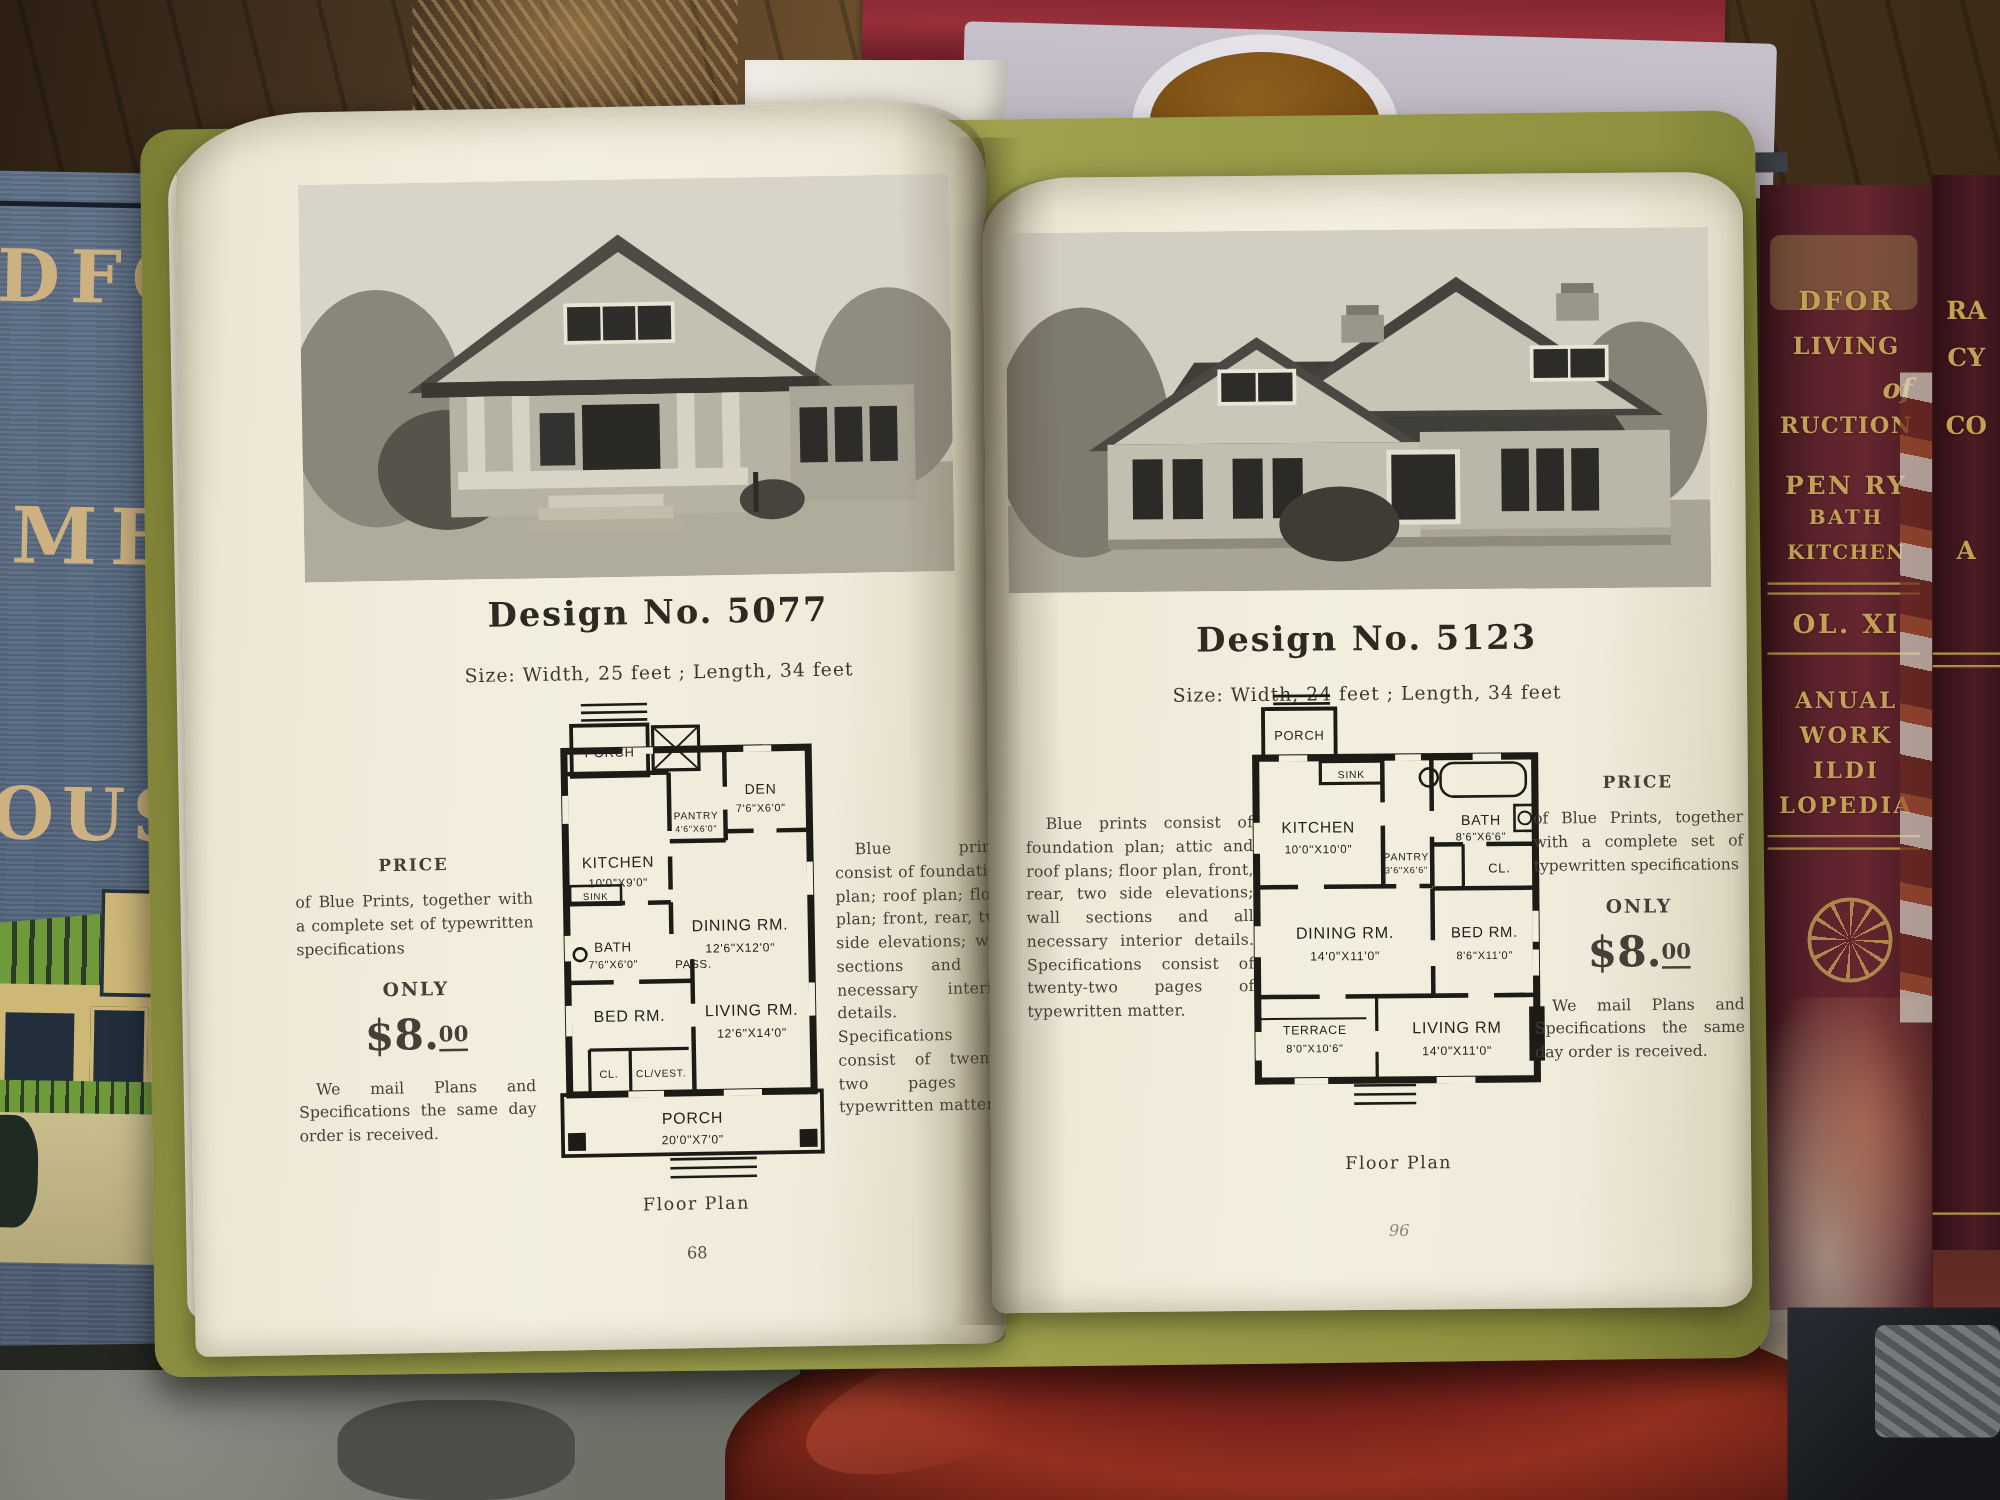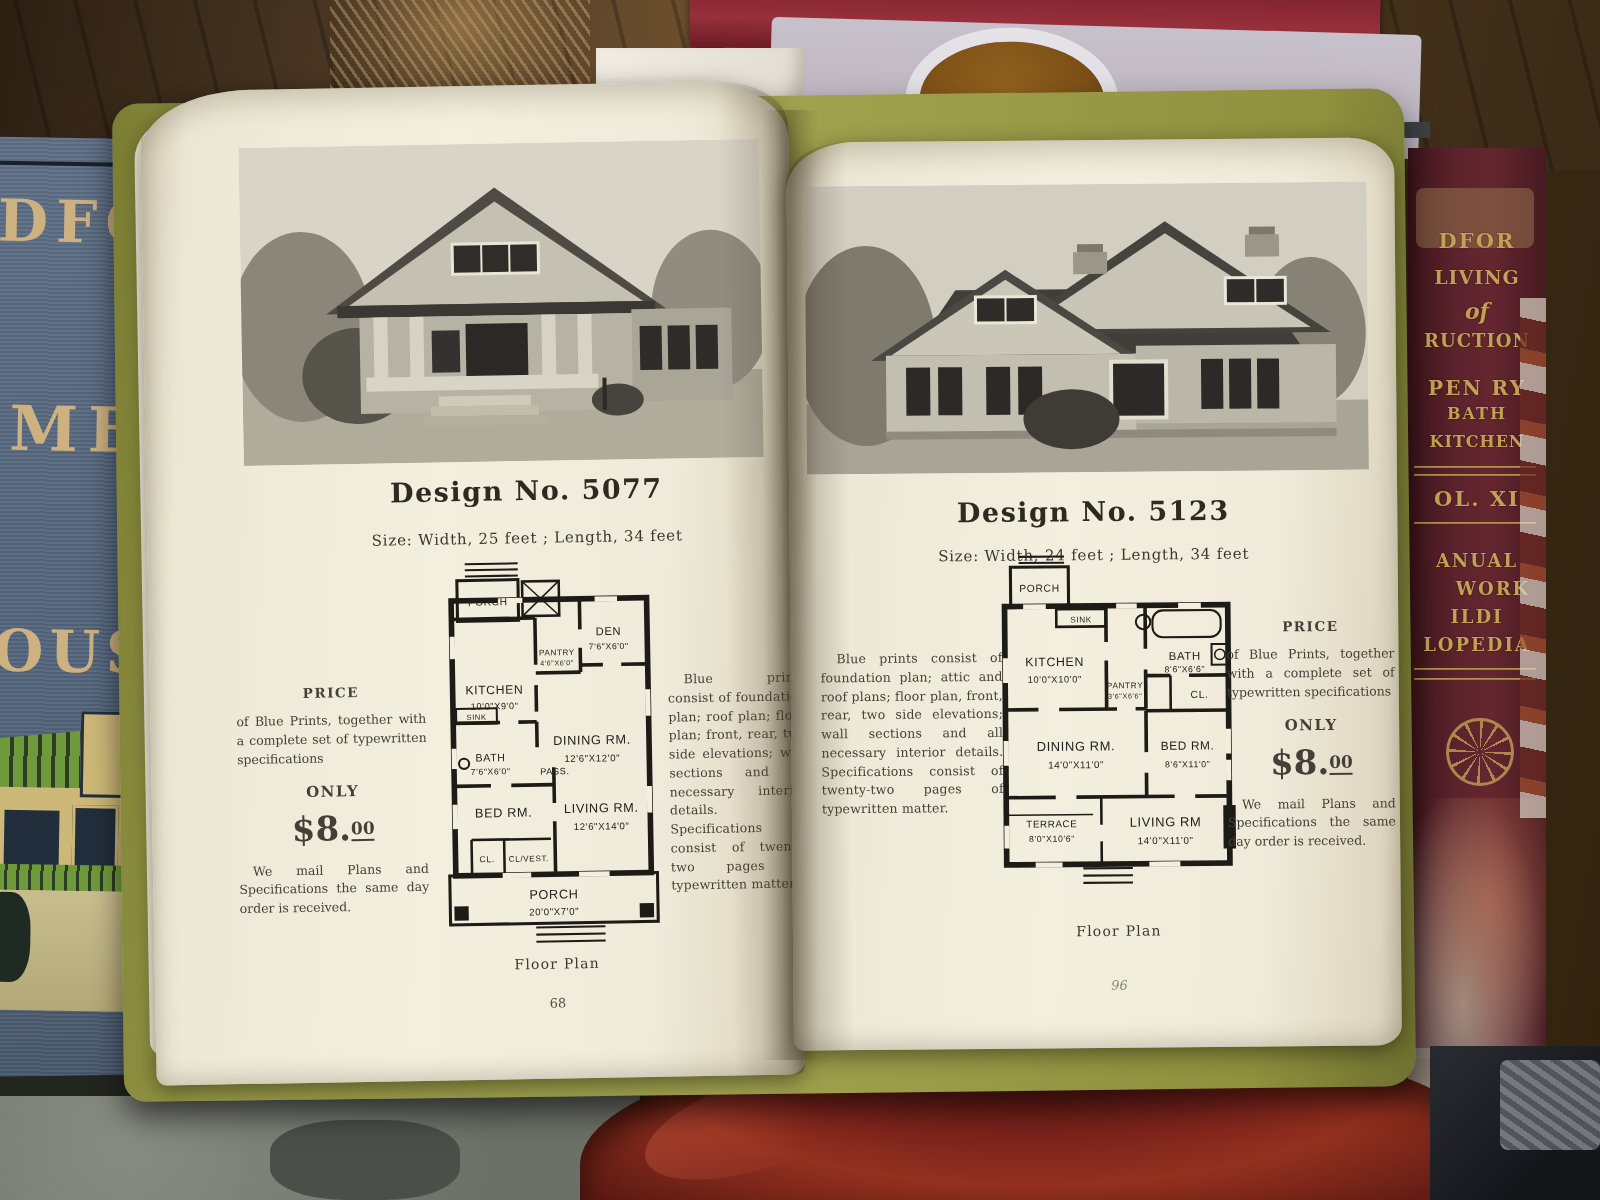--- a/index.html
+++ b/index.html
@@ -62,39 +62,49 @@
       <div class="abs" style="left:0;top:172px;width:150px;height:26px;background:repeating-linear-gradient(90deg,#6f9a3a 0 9px,#2c3c26 9px 12px);"></div>
       <div class="abs" style="left:0;top:198px;width:150px;height:120px;background:linear-gradient(#c9bd8e,#b3a877);"></div>
       <div class="abs" style="left:0;top:200px;width:48px;height:90px;background:#1f2b22;border-radius:40%;"></div>
     </div>
   </div>
 
   <div class="abs" style="left:1408px;top:148px;width:138px;height:993px;background:linear-gradient(90deg,#3d151b,#5c232c 35%,#65262f 60%,#471a21);overflow:hidden;">
     <div class="abs" style="left:8px;top:40px;width:118px;height:60px;background:#9a7a4e;opacity:.5;border-radius:8px;"></div>
     <div class="abs sgold" style="left:0;top:80px;width:100%;font-size:21px;letter-spacing:2px;">DFOR</div>
     <div class="abs sgold" style="left:0;top:118px;width:100%;font-size:19px;letter-spacing:1px;">LIVING</div>
-    <div class="abs sgold" style="left:0;top:150px;width:100%;font-size:22px;font-style:italic;">of</div>
+    <div class="abs sgold" style="left:0;top:150px;width:100%;font-size:22px;font-style:italic;padding-left:41px;">of</div>
     <div class="abs sgold" style="left:0;top:182px;width:100%;font-size:18px;letter-spacing:1px;">RUCTION</div>
     <div class="abs sgold" style="left:0;top:228px;width:100%;font-size:20px;letter-spacing:2px;">PEN RY</div>
     <div class="abs sgold" style="left:0;top:256px;width:100%;font-size:16px;letter-spacing:2px;">BATH</div>
     <div class="abs sgold" style="left:0;top:284px;width:100%;font-size:16px;letter-spacing:1px;">KITCHEN</div>
     <div class="abs grule" style="left:6px;top:318px;width:122px;"></div>
     <div class="abs grule" style="left:6px;top:326px;width:122px;"></div>
     <div class="abs sgold" style="left:0;top:338px;width:100%;font-size:21px;letter-spacing:2px;">OL. XI</div>
     <div class="abs grule" style="left:6px;top:374px;width:122px;"></div>
     <div class="abs sgold" style="left:0;top:402px;width:100%;font-size:18px;letter-spacing:2px;">ANUAL</div>
-    <div class="abs sgold" style="left:16px;top:430px;width:100%;font-size:18px;letter-spacing:2px;">WORK</div>
+    <div class="abs sgold" style="left:0;top:430px;width:100%;font-size:18px;letter-spacing:2px;">WORK</div>
     <div class="abs sgold" style="left:0;top:458px;width:100%;font-size:18px;letter-spacing:2px;">ILDI</div>
     <div class="abs sgold" style="left:0;top:486px;width:100%;font-size:18px;letter-spacing:2px;">LOPEDIA</div>
     <div class="abs grule" style="left:6px;top:520px;width:122px;"></div>
     <div class="abs grule" style="left:6px;top:530px;width:122px;"></div>
     <div class="abs" style="left:38px;top:570px;width:62px;height:62px;border:3px solid #c3a055;border-radius:50%;background:repeating-conic-gradient(#c3a055 0 6deg,rgba(0,0,0,0) 6deg 30deg);opacity:.8;"></div>
     <div class="abs" style="left:0;top:650px;width:138px;height:260px;background:radial-gradient(ellipse at 60% 40%,rgba(196,120,84,.55),rgba(0,0,0,0) 70%),radial-gradient(ellipse at 40% 80%,rgba(170,165,150,.8),rgba(0,0,0,0) 75%);"></div>
     <div class="abs" style="left:0;top:900px;width:138px;height:160px;background:linear-gradient(#8a8478,#b2a489 60%,#8a6c4a);opacity:.85;"></div>
     <div class="abs" style="left:112px;top:150px;width:26px;height:520px;background:repeating-linear-gradient(12deg,#d8d2c4 0 26px,#a2502f 26px 40px,#6b2a22 40px 70px);opacity:.7;"></div>
+  </div>
+  <div class="abs" style="left:1546px;top:140px;width:54px;height:1060px;background:linear-gradient(90deg,#2e0f14,#4c1b23 60%,#3a141b);overflow:hidden;">
+    <div class="abs sgold" style="left:0;top:96px;width:100%;font-size:20px;">RA</div>
+    <div class="abs sgold" style="left:0;top:134px;width:100%;font-size:20px;">CY</div>
+    <div class="abs sgold" style="left:0;top:188px;width:100%;font-size:20px;">CO</div>
+    <div class="abs sgold" style="left:0;top:288px;width:100%;font-size:20px;">A</div>
+    <div class="abs grule" style="left:0;top:382px;width:100%;"></div>
+    <div class="abs grule" style="left:0;top:392px;width:100%;"></div>
+    <div class="abs grule" style="left:0;top:830px;width:100%;"></div>
+    <div class="abs" style="left:0;top:860px;width:54px;height:340px;background:linear-gradient(#5e2a24,#7c3a2a 50%,#402019);"></div>
   </div>
 
   <div class="abs" style="left:0;top:1072px;width:660px;height:36px;background:#23251f;transform:rotate(-.8deg);"></div>
   <div class="abs" style="left:0;top:1096px;width:640px;height:110px;background:radial-gradient(circle at 20% 40%,#878b82,#6c7067 70%);"></div>
   <div class="abs" style="left:270px;top:1120px;width:190px;height:80px;background:#4c4f49;border-radius:40%;"></div>
   <div class="abs" style="left:580px;top:1038px;width:900px;height:170px;background:radial-gradient(ellipse at 50% 10%,#4a1410,#7e241c 40%,#93301f 60%,#5c1a12 95%);border-radius:46% 40% 0 0/75% 60% 0 0;box-shadow:inset 0 18px 30px rgba(0,0,0,.5);"></div>
   <div class="abs" style="left:640px;top:1078px;width:240px;height:90px;background:linear-gradient(120deg,rgba(255,120,90,.28),rgba(0,0,0,0) 70%);border-radius:50%;transform:rotate(-18deg);"></div>
   <div class="abs" style="left:1430px;top:1046px;width:170px;height:154px;background:linear-gradient(135deg,#2a2d33,#14161a 70%);"></div>
   <div class="abs" style="left:1500px;top:1060px;width:100px;height:90px;background:repeating-linear-gradient(35deg,#8b8f94 0 6px,#5f6368 6px 12px);opacity:.8;border-radius:8px;"></div>
 

